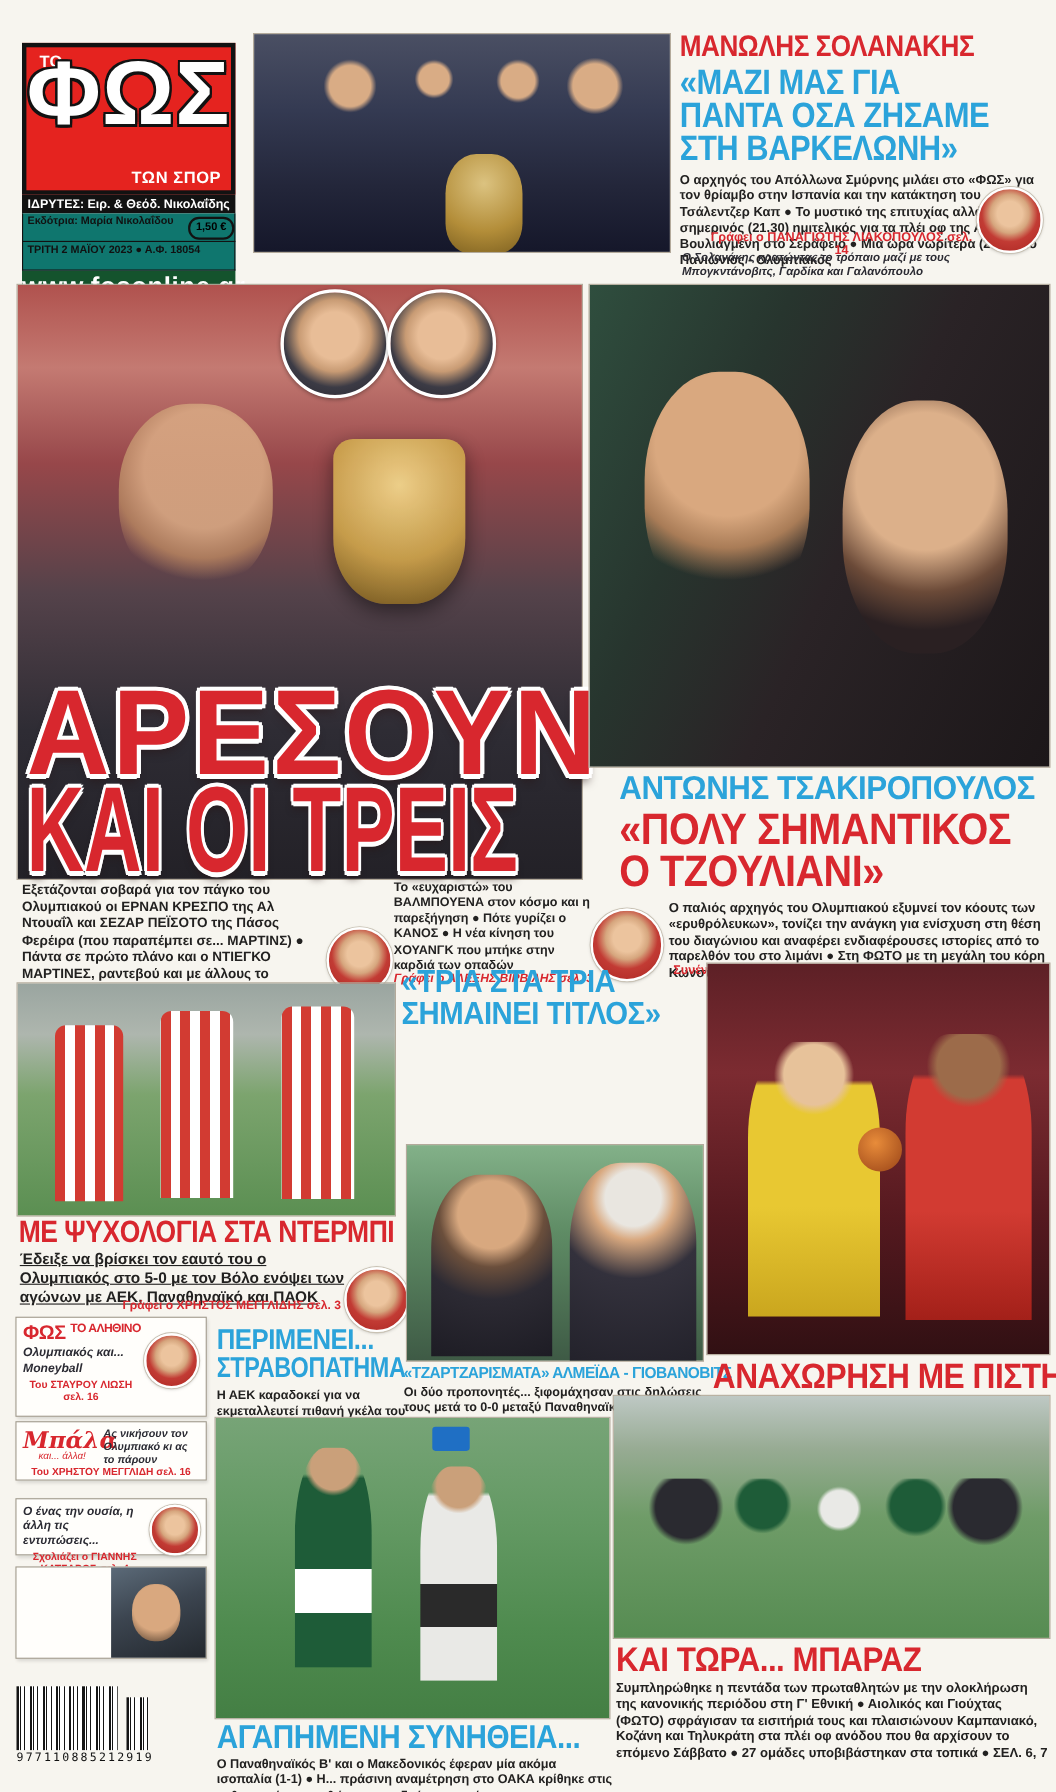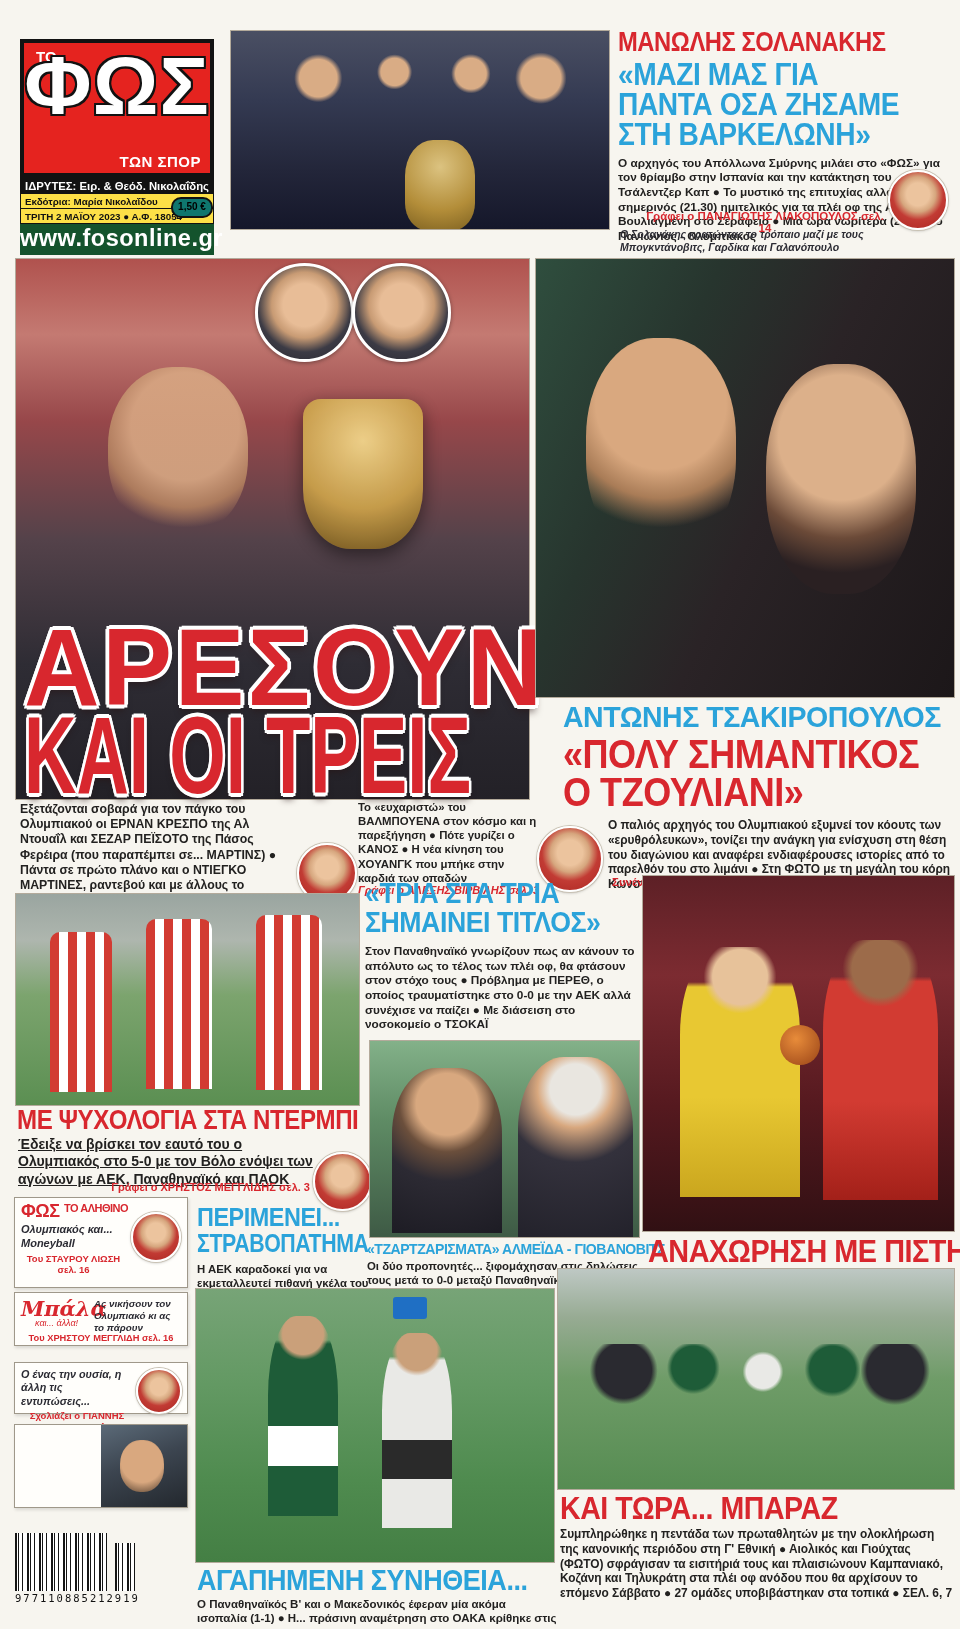--- a/index.html
+++ b/index.html
@@ -18,22 +18,22 @@
   .inset-face{position:absolute;border-radius:50%;border:3px solid #fff;box-shadow:0 1px 4px rgba(0,0,0,.4);
           background:radial-gradient(circle at 50% 42%,#e8bd97 0 30%,#c89b74 46%,#3c3b45 66%,#23222b 100%);}
   
   .logo-box{position:relative;height:138px;background:#e5231f;border:4px solid #121212;box-sizing:border-box;}
   .logo-to{position:absolute;left:12px;top:5px;color:#fff;font-size:15px;font-weight:900;}
   .logo-fos{position:absolute;left:0;right:0;top:2px;text-align:center;color:#fff;font-size:82px;font-weight:900;
             letter-spacing:1px;line-height:1;text-shadow:-2px -2px 0 #121212,2px -2px 0 #121212,-2px 2px 0 #121212,
             2px 2px 0 #121212,0 2px 0 #121212,0 -2px 0 #121212,2px 0 0 #121212,-2px 0 0 #121212;}
   .logo-tag{position:absolute;right:9px;bottom:3px;color:#fff;font-size:15px;font-weight:900;letter-spacing:.5px;}
   .founders{background:#121212;color:#fff;font-size:11.3px;font-weight:700;text-align:center;padding:3px 0 2px;white-space:nowrap;}
-  .mast-row{background:#fde047;border:1px solid #121212;border-top:none;font-size:9.8px;font-weight:700;color:#111;
-            padding:2px 4px 1px;white-space:nowrap;}
+  .mast-row{background:#0f766e;border:1px solid #121212;border-top:none;font-size:9.8px;font-weight:700;color:#111;
+            padding:2px 4px 12px;white-space:nowrap;}
   .price-oval{position:absolute;right:1px;top:3px;width:38px;height:17px;line-height:16px;background:#0f766e;
               border:2px solid #121212;border-radius:10px;text-align:center;font-size:10px;font-weight:700;z-index:3;}
   .website{background:#14532d;color:#fff;font-weight:900;font-size:23.5px;text-align:center;padding:1px 0 3px;letter-spacing:.5px;}
   
   .mega{font-weight:900;color:#d8272e;line-height:1;
         text-shadow:-3px -3px 0 #fff,3px -3px 0 #fff,-3px 3px 0 #fff,3px 3px 0 #fff,-4px 0 0 #fff,4px 0 0 #fff,
         0 -4px 0 #fff,0 4px 0 #fff,0 7px 8px rgba(40,20,20,.5);}
   
   .side-box{position:absolute;left:14px;width:174px;background:#fffefb;border:1px solid #9f988a;
             box-shadow:1px 2px 3px rgba(0,0,0,.12);box-sizing:border-box;padding:5px 6px;}
@@ -124,21 +124,20 @@
     <div class="abs" style="left:70%;top:10%;width:66px;height:175px;
          background:repeating-linear-gradient(90deg,#d23b32 0 9px,#fff 9px 18px);border-radius:10px 10px 0 0;"></div>
   </div>
   <div class="abs hl red cond" style="left:17px;top:1107px;font-size:28px;transform:scaleX(.86);">ΜΕ ΨΥΧΟΛΟΓΙΑ ΣΤΑ ΝΤΕΡΜΠΙ</div>
   <div class="abs body-txt" style="left:18px;top:1136px;width:295px;font-size:14px;text-decoration:underline;">Έδειξε να βρίσκει τον εαυτό του ο Ολυμπιακός στο 5-0 με τον Βόλο ενόψει των αγώνων με ΑΕΚ, Παναθηναϊκό και ΠΑΟΚ</div>
   <div class="avatar" style="left:313px;top:1152px;width:55px;height:55px;"></div>
   <div class="abs byline" style="left:20px;top:1181px;width:290px;text-align:right;">Γράφει ο ΧΡΗΣΤΟΣ ΜΕΓΓΛΙΔΗΣ σελ. 3</div>
 
   <div class="abs hl blue cond" style="left:365px;top:880px;font-size:29px;transform:scaleX(.92);">«ΤΡΙΑ ΣΤΑ ΤΡΙΑ</div>
   <div class="abs hl blue cond" style="left:365px;top:909px;font-size:29px;transform:scaleX(.92);">ΣΗΜΑΙΝΕΙ ΤΙΤΛΟΣ»</div>
-  <div class="abs body-txt" style="left:365px;top:944px;width:278px;font-size:11.8px;">Στον Παναθηναϊκό γνωρίζουν πως αν κάνουν το απόλυτο ως το τέλος των πλέι οφ, θα φτάσουν στον στόχο τους ● Πρόβλημα με ΠΕΡΕΘ, ο οποίος τραυματίστηκε στο 0-0 με την ΑΕΚ αλλά συνέχισε να παίζει ● Με διάσειση στο νοσοκομείο ο ΤΣΟΚΑΪ</div>
   <div class="photo" style="left:369px;top:1040px;width:271px;height:198px;
        background:linear-gradient(180deg,#83b189 0%,#5f8c65 40%,#3e5a45 100%);">
     <div class="abs" style="left:8%;top:14%;width:110px;height:165px;border-radius:40% 40% 0 0;
          background:radial-gradient(circle at 50% 22%,#d8a87f 0 22%,#6b4f3c 34%,#2c2a33 55%,#1d1c24 100%);"></div>
     <div class="abs" style="left:55%;top:8%;width:115px;height:180px;border-radius:40% 40% 0 0;
          background:radial-gradient(circle at 50% 18%,#e9e6e0 0 16%,#d8a87f 24%,#33313c 46%,#23222b 100%);"></div>
   </div>
   <div class="abs hl blue cond" style="left:367px;top:1243px;font-size:14.5px;transform:scaleX(.97);">«ΤΖΑΡΤΖΑΡΙΣΜΑΤΑ» ΑΛΜΕΪΔΑ - ΓΙΟΒΑΝΟΒΙΤΣ</div>
   <div class="abs body-txt" style="left:367px;top:1259px;width:275px;font-size:11.4px;">Οι δύο προπονητές... ξιφομάχησαν στις δηλώσεις τους μετά το 0-0 μεταξύ Παναθηναϊκού και ΑΕΚ στη Λεωφόρο ● ΣΕΛ. 4</div>
 

